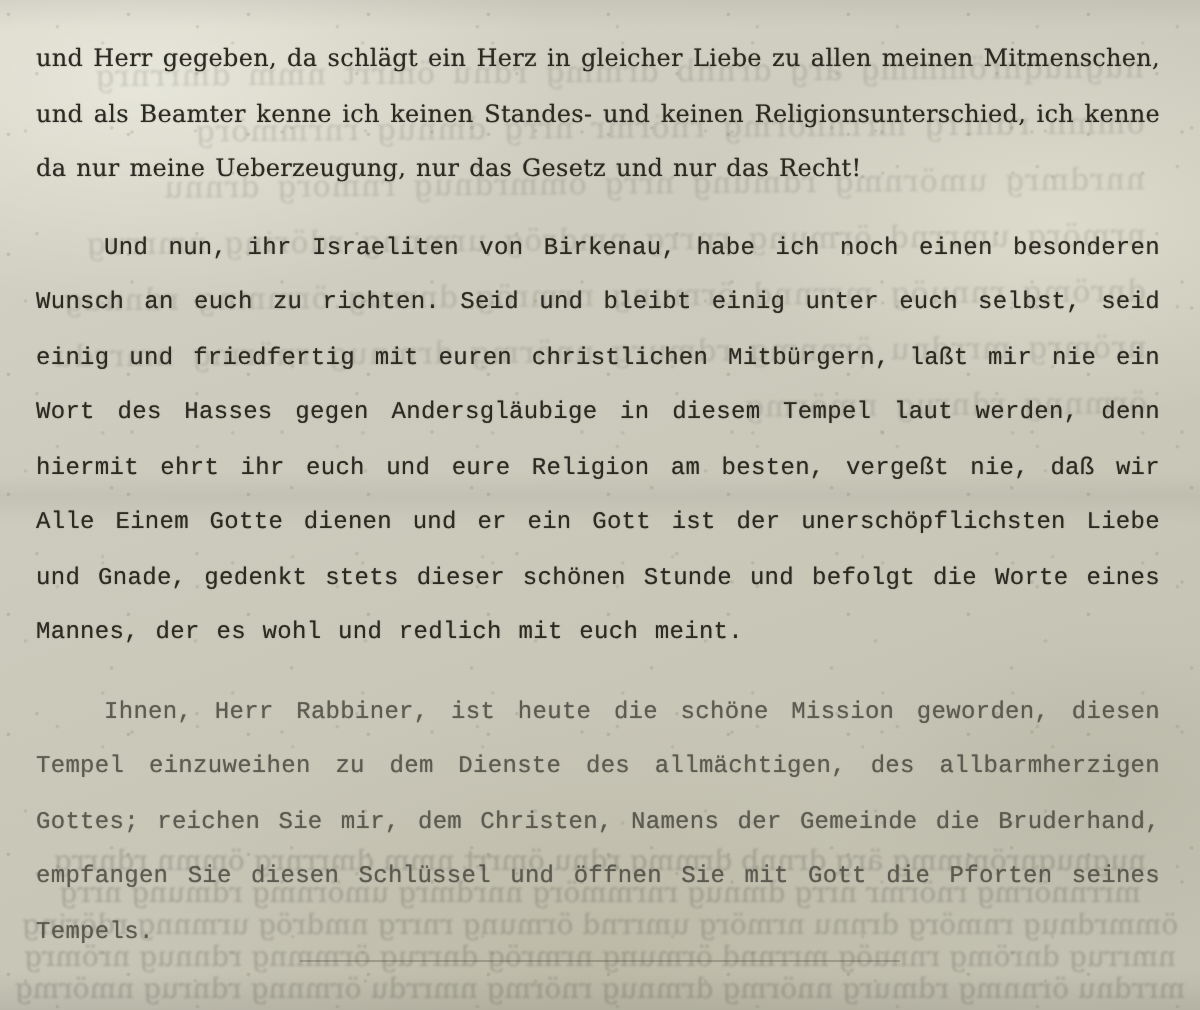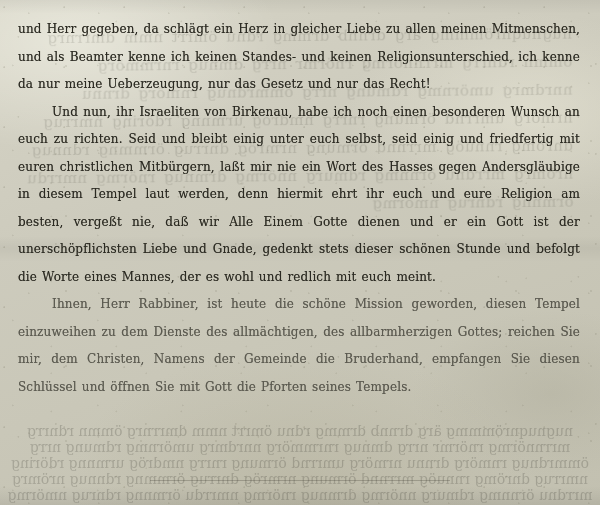--- a/index.html
+++ b/index.html
@@ -70,21 +70,21 @@
     margin: 0;
     font-size: 12px;
     line-height: 27.5px;
     text-align: justify;
     text-justify: inter-word;
     word-spacing: 1px;
     letter-spacing: 0.15px;
     text-shadow: 0 0 0.6px rgba(40,38,30,0.55);
     font-family: "DejaVu Serif", serif;
   }
-  .para + .para { margin-top: 0px; }
+  .para + .para { margin-top: 12px; font-family: Liberation Mono, monospace; }
   .indent { text-indent: 34px; }
 
   
   .fade-1 { color: #2b2a22; }
   .fade-3 { color: #4a4940; opacity: 0.85; }
 
   
   .bottom-ghost {
     position: absolute;
     left: 0; right: 0;

